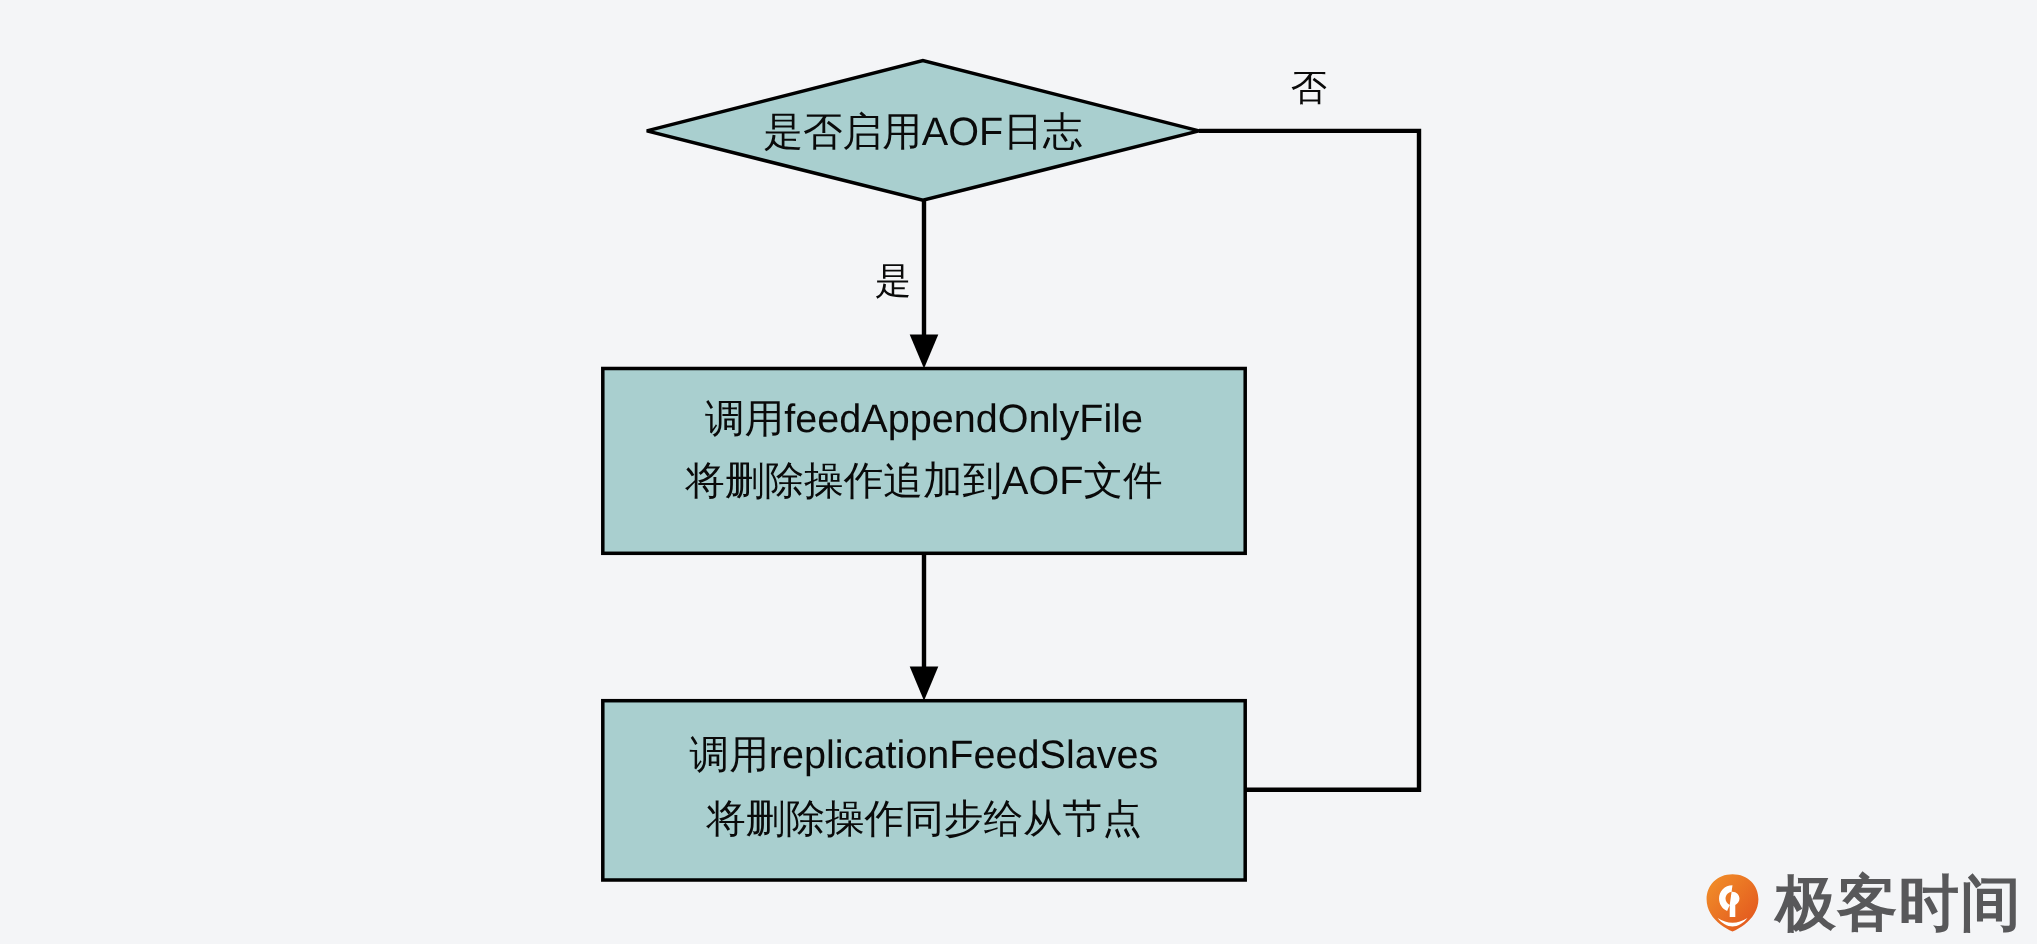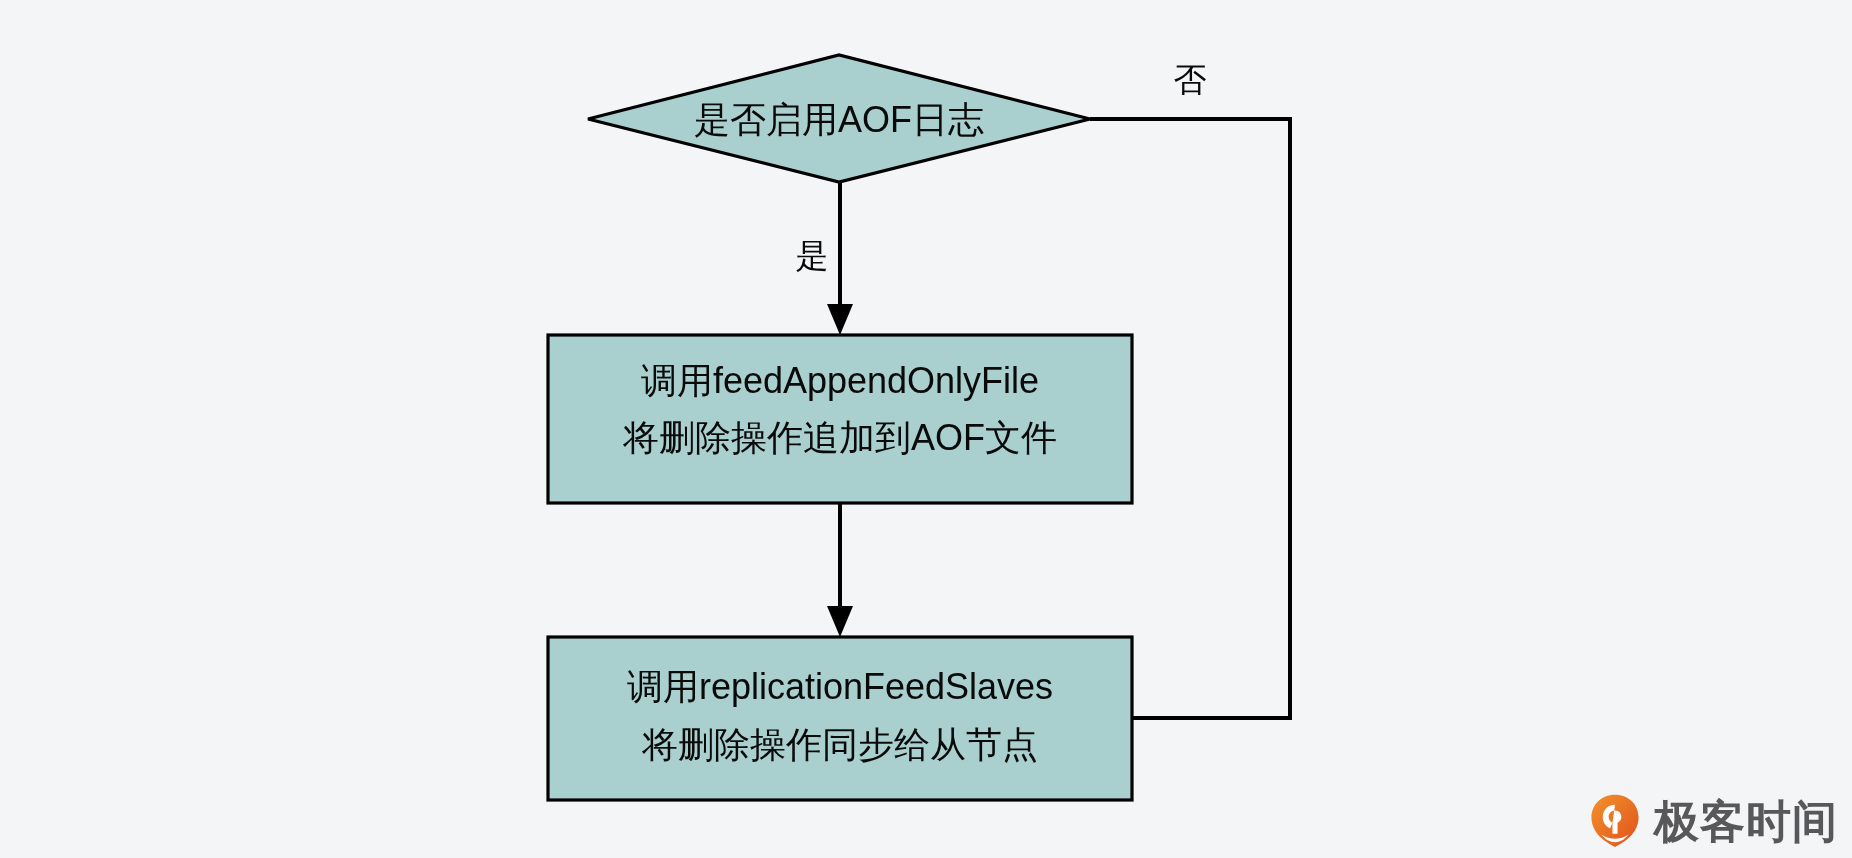--- a/index.html
+++ b/index.html
@@ -68,21 +68,21 @@
     gap: 10px;
   }
   #brand-mark {
     width: 58px;
     height: 58px;
     position: relative;
     flex: 0 0 auto;
   }
   #brand-name {
     font-family: "Liberation Sans", "DejaVu Sans", sans-serif;
-    font-size: 45px;
+    font-size: 55px;
     font-weight: 600;
     color: #58585a;
     letter-spacing: 1px;
     line-height: 1;
     white-space: nowrap;
   }
 </style>
 </head>
 <body>
 

